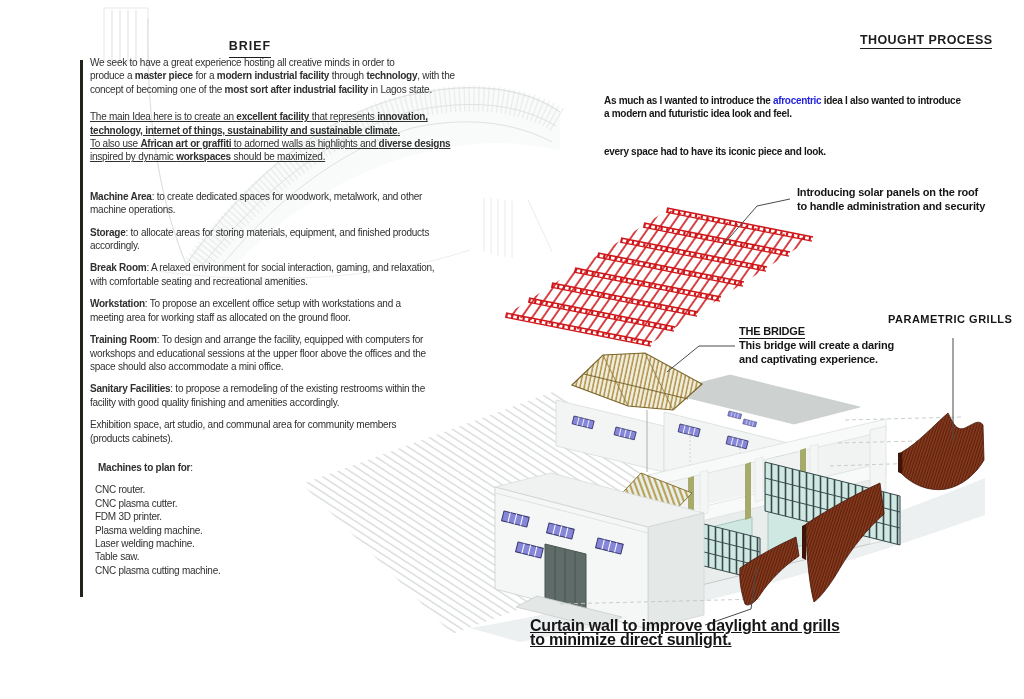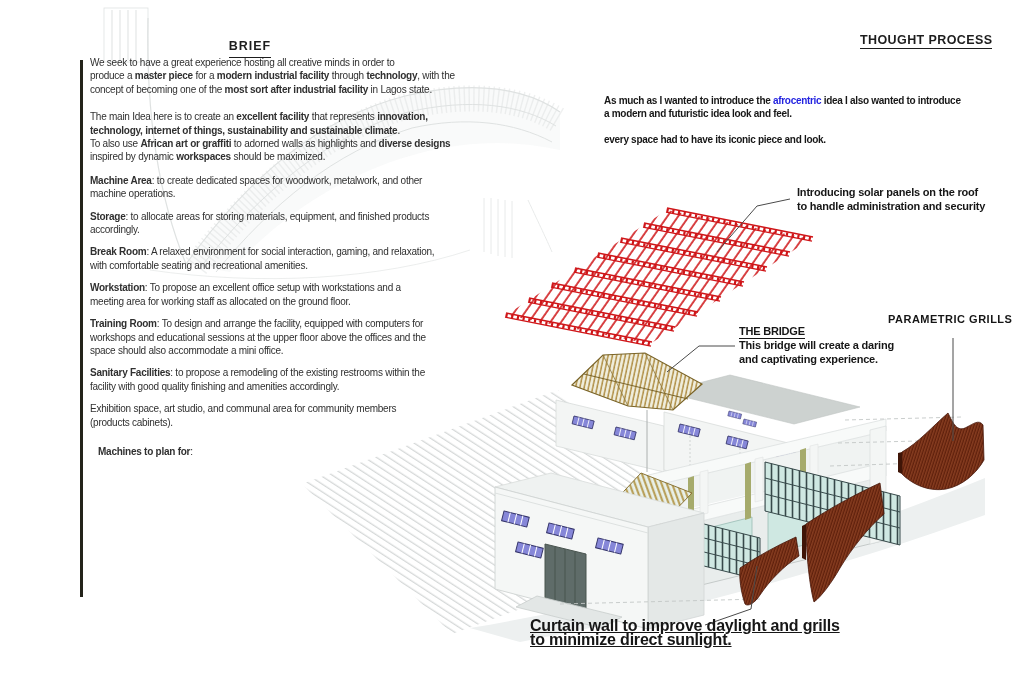--- a/index.html
+++ b/index.html
@@ -6,21 +6,21 @@
   #board{position:relative;width:1024px;height:699px;background:#fff;overflow:hidden;
          font-family:"Liberation Sans",sans-serif;color:#2b2b2b;}
   .abs{position:absolute;}
   .b{font-weight:bold;}
   #brief-title{left:205px;top:39px;width:90px;text-align:center;font-size:12.5px;font-weight:bold;
                letter-spacing:1px;color:#1d1d1d;}
   #brief-title span{border-bottom:1.5px solid #1d1d1d;padding-bottom:4px;}
   #rule-bar{left:80px;top:60px;width:3px;height:537px;background:#23231a;}
   #brief-body{left:90px;top:56px;width:420px;font-size:10px;line-height:13.4px;letter-spacing:-0.25px;color:#303030;}
   .para{margin:0 0 9px 0;}
-  .para.mb14{margin-bottom:14px;} .para.mb26{margin-bottom:10px;} .para.mb16{margin-bottom:16px;}
+  .para.mb14{margin-bottom:14px;} .para.mb26{margin-bottom:26px;text-decoration:underline;} .para.mb16{margin-bottom:16px;}
   #machines-list div{line-height:13.4px;}
   #thought-title{left:860px;top:33px;font-size:12.5px;font-weight:bold;letter-spacing:.4px;color:#1d1d1d;}
   #thought-title span{border-bottom:1.5px solid #1d1d1d;padding-bottom:1px;text-align:right;}
   #thought-body{left:604px;top:94px;width:390px;font-size:10px;font-weight:bold;line-height:13px;
                 letter-spacing:-0.3px;color:#171717;}
   .ann{font-size:11px;font-weight:bold;line-height:13.8px;letter-spacing:-0.2px;color:#161616;white-space:nowrap;}
   #bridge-title span{border-bottom:1.5px solid #161616;padding-bottom:0.5px;}
   #grills-label{letter-spacing:.5px;}
   svg{position:absolute;left:0;top:0;}
 </style>
@@ -208,25 +208,34 @@
     <div class="para mb14"><span>We seek to have a great experience hosting all creative minds in order to</span><br><span>produce a </span><span class="b">master piece</span><span> for a </span><span class="b">modern industrial facility</span><span> through </span><span class="b">technology</span><span>, with the</span><br><span>concept of becoming one of the </span><span class="b">most sort after industrial facility</span><span> in Lagos state.</span></div>
     <div class="para mb26"><span>The main Idea here is to create an </span><span class="b">excellent facility</span><span> that represents </span><span class="b">innovation,</span><br><span class="b">technology, internet of things, sustainability and sustainable climate</span><span>.</span><br><span>To also use </span><span class="b">African art or graffiti</span><span> to adorned walls as highlights and </span><span class="b">diverse designs</span><br><span>inspired by dynamic </span><span class="b">workspaces</span><span> should be maximized.</span></div>
     <div class="para"><span class="b">Machine Area</span><span>: to create dedicated spaces for woodwork, metalwork, and other</span><br><span>machine operations.</span></div>
     <div class="para"><span class="b">Storage</span><span>: to allocate areas for storing materials, equipment, and finished products</span><br><span>accordingly.</span></div>
     <div class="para"><span class="b">Break Room</span><span>: A relaxed environment for social interaction, gaming, and relaxation,</span><br><span>with comfortable seating and recreational amenities.</span></div>
     <div class="para"><span class="b">Workstation</span><span>: To propose an excellent office setup with workstations and a</span><br><span>meeting area for working staff as allocated on the ground floor.</span></div>
     <div class="para"><span class="b">Training Room</span><span>: To design and arrange the facility, equipped with computers for</span><br><span>workshops and educational sessions at the upper floor above the offices and the</span><br><span>space should also accommodate a mini office.</span></div>
     <div class="para"><span class="b">Sanitary Facilities</span><span>: to propose a remodeling of the existing restrooms within the</span><br><span>facility with good quality finishing and amenities accordingly.</span></div>
     <div class="para mb16"><span>Exhibition space, art studio, and communal area for community members</span><br><span>(products cabinets).</span></div>
     <div class="para" style="margin-left:8px"><span class="b">Machines to plan for</span><span>:</span></div>
+    <div id="machines-list" style="margin-left:5px">
+        <div>CNC router.</div>
+        <div>CNC plasma cutter.</div>
+        <div>FDM 3D printer.</div>
+        <div>Plasma welding machine.</div>
+        <div>Laser welding machine.</div>
+        <div>Table saw.</div>
+        <div>CNC plasma cutting machine.</div>
+      </div>
   </div>
 
   <div class="abs" id="thought-title"><span>THOUGHT PROCESS</span></div>
   <div class="abs" id="thought-body">
-    <div class="para" style="margin-bottom:13px"><span>As much as I wanted to introduce the </span><span class="b" style="color: rgb(36, 36, 224);">afrocentric</span><span> idea I also wanted to introduce</span><br><span>a modern and futuristic idea look and feel.</span></div>
+    <div class="para" style="margin-bottom:25px"><span>As much as I wanted to introduce the </span><span class="b" style="color: rgb(36, 36, 224);">afrocentric</span><span> idea I also wanted to introduce</span><br><span>a modern and futuristic idea look and feel.</span></div>
     <div class="para"><span>every space had to have its iconic piece and look.</span></div>
   </div>
 
   <div class="abs ann" style="left:797px;top:186px;"><span>Introducing solar panels on the roof</span><br><span>to handle administration and security</span></div>
   <div class="abs ann" style="left:739px;top:325px;">
     <div id="bridge-title"><span>THE BRIDGE</span></div>
     <div><span>This bridge will create a daring</span><br><span>and captivating experience.</span></div>
   </div>
   <div class="abs ann" id="grills-label" style="left:888px;top:313px;">PARAMETRIC GRILLS</div>
   <div class="abs ann" style="left:530px;top:619px;font-size:16px;text-decoration:underline;"><span>Curtain wall to improve daylight and grills</span><br><span>to minimize direct sunlight.</span></div>

